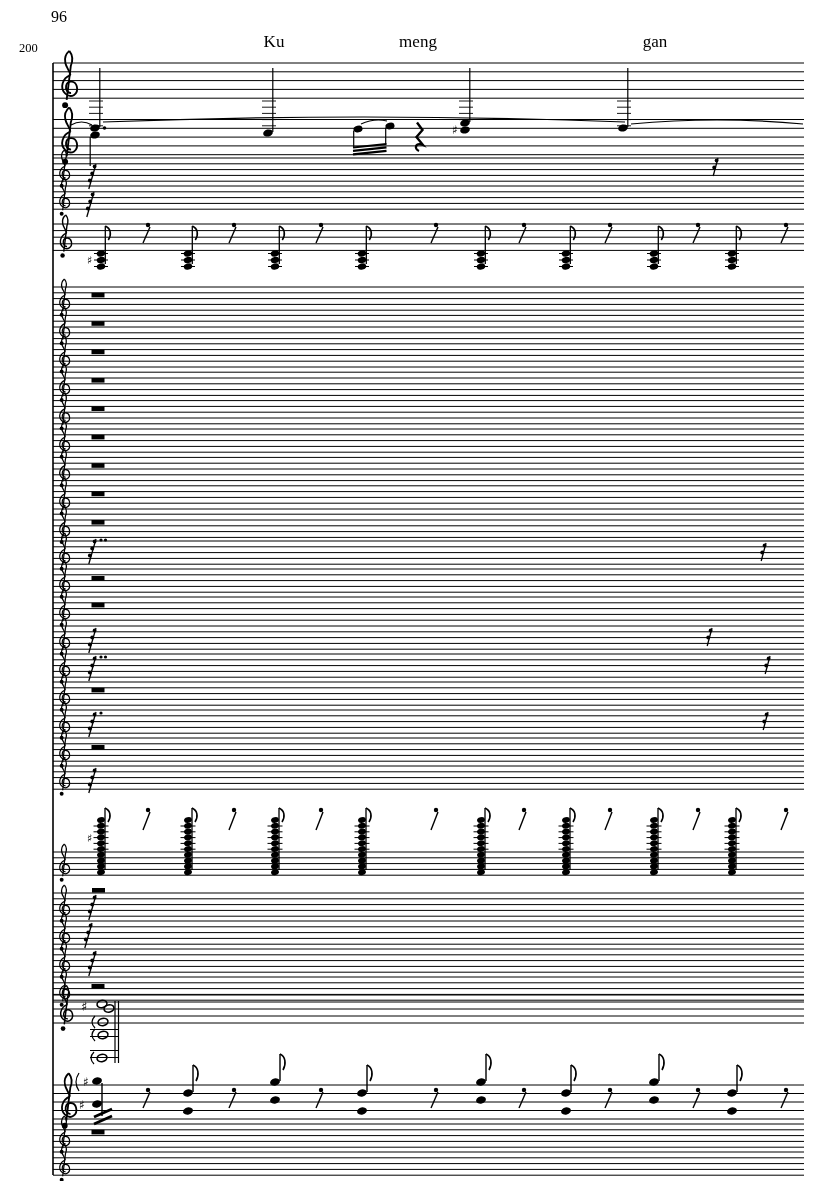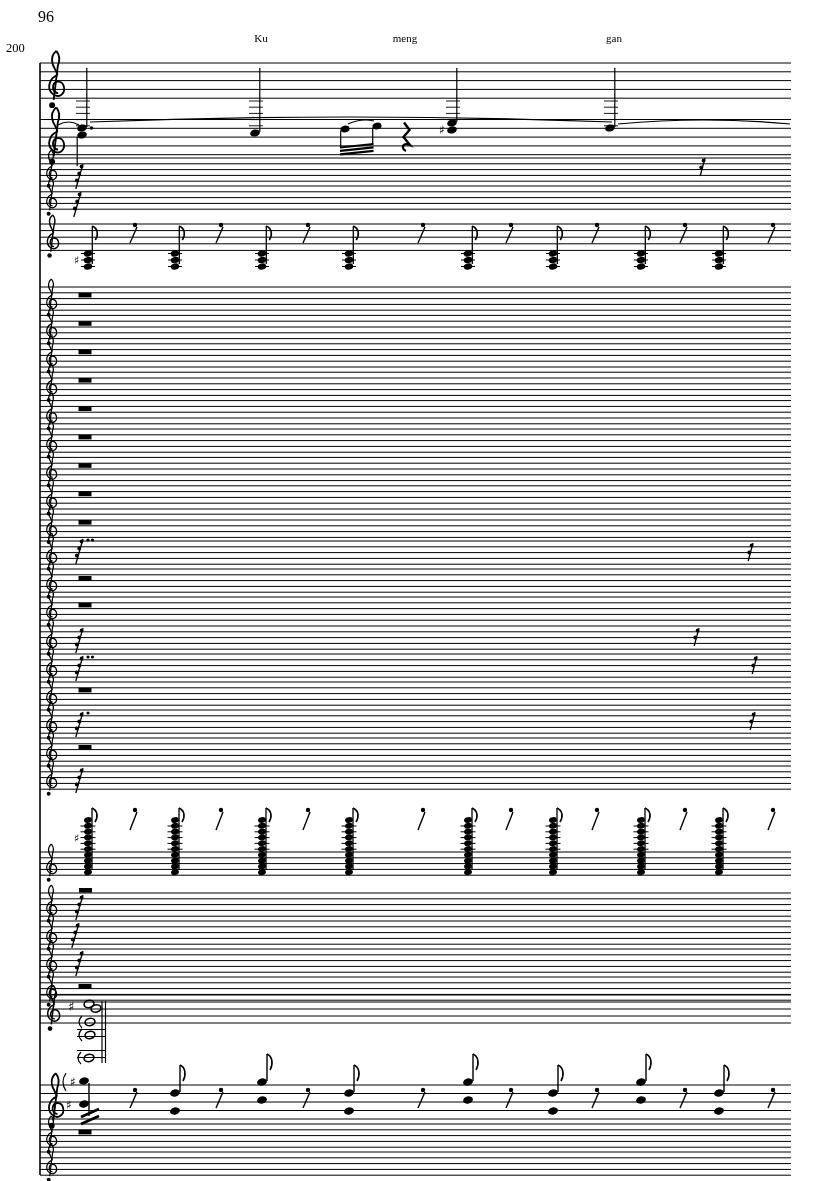--- a/index.html
+++ b/index.html
@@ -1,31 +1,31 @@
 <!DOCTYPE html>
 <html><head>
 <meta charset="utf-8">
 <style>
   html,body{margin:0;padding:0;background:#fff;}
   .page{position:relative;width:791px;height:1181px;background:#ffffff;overflow:hidden;
-        font-family:"Liberation Serif", serif;color:#000;}
+        font-family:"Liberation Serif", serif;color:#000;margin-left:13px;}
   .pagenum{position:absolute;left:38px;top:8px;font-size:16px;}
   .measurenum{position:absolute;left:6px;top:41px;font-size:12.5px;}
-  .lyric{position:absolute;top:32px;font-size:11px;transform:translateX(-50%);}
+  .lyric{position:absolute;top:32px;font-size:17px;transform:translateX(-50%);}
   svg{position:absolute;left:0;top:0;}
 </style>
 </head>
 <body>
 
 <div class="page">
   <div class="pagenum">96</div>
   <div class="measurenum">200</div>
   <div class="lyric" style="left: 261px;">Ku</div>
   <div class="lyric" style="left: 405px; font-family: Liberation Serif, serif;">meng</div>
-  <div class="lyric" style="left: 614px;">gan</div>
+  <div class="lyric" style="left: 642px;">gan</div>
 
   <svg width="835" height="1181" viewBox="0 0 835 1181">
     <defs>
       <g id="clef" stroke="#000" fill="none" stroke-width="1.7">
         <path d="M13,3 C16.2,7 16.6,11 14.4,16.5 L10.6,47.5"></path>
         <path d="M13,3 C10,5.5 8.4,9.5 9.4,14 C10.4,18.5 13.4,21 14,25"></path>
         <path d="M14,25 C7,27.5 3.8,36.5 9.4,41.8 C15,47 21.6,42 19.8,35.2 C18.4,30 11.4,29.2 10.1,34.8 C9.2,38.6 12,41.6 14.6,41.2"></path>
         <circle cx="9.2" cy="52.3" r="2.7" fill="#000" stroke="none"></circle>
       </g>
     </defs>

